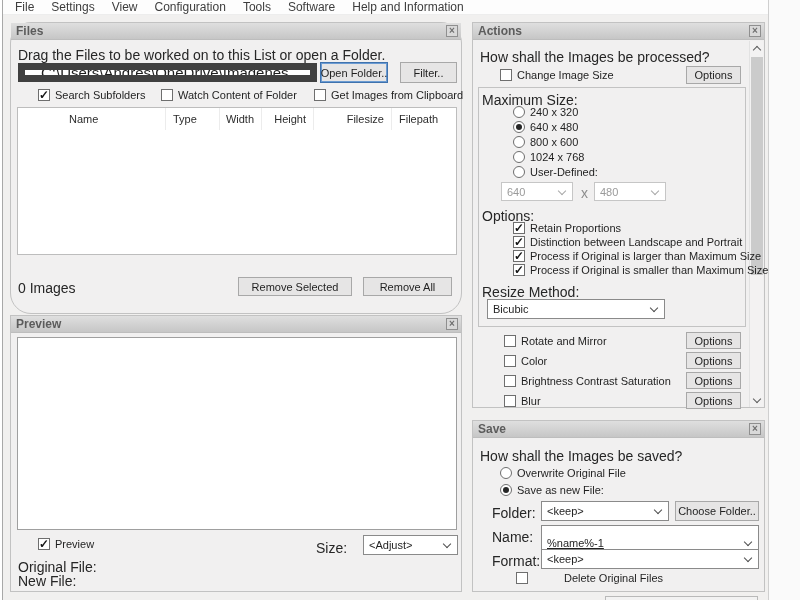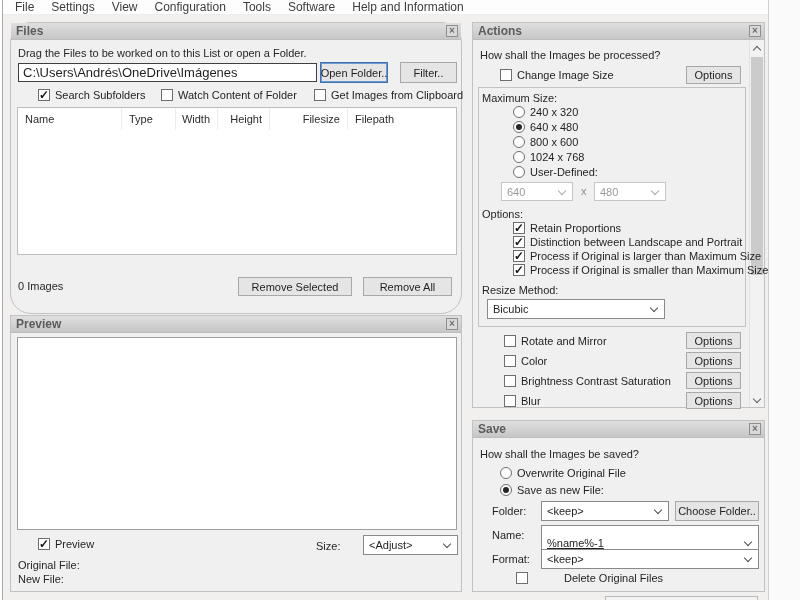--- a/index.html
+++ b/index.html
@@ -15,24 +15,24 @@
 
   
   .menubar { position:absolute; left:3px; top:0; width:765px; height:15px; background:#fdfdfd; border-bottom:1px solid #ededed; display:flex; align-items:center; padding-left:12px; gap:17px; }
   .menu-item { font-size:12px; color:#3d3d3d; white-space:nowrap; line-height:15px; cursor:default; }
 
   
   .panel { position:absolute; background:#f1f0f0; border:1px solid #c2c2c2; }
   .panel-title { height:17px; background:linear-gradient(#dfdfdf,#c6c6c6); display:flex; align-items:center; padding:0 5px; font-size:12px; font-weight:bold; color:#5c5c5c; position:relative; border-bottom:1px solid #bdbdbd; }
   .close-box { position:absolute; right:3px; top:2px; width:12px; height:12px; border:1px solid #8f8f8f; color:#6f6f6f; font-size:10px; line-height:9px; text-align:center; background:#d9d9d9; }
 
-  .txt { position:absolute; font-size:11px; color:#262626; white-space:nowrap; }
-
-  
-  .input { position:absolute; background:#fff; border:1px solid #404040; font-size:13px; padding:0 4px; display:flex; align-items:center; white-space:nowrap; overflow:hidden; }
+  .txt { position:absolute; font-size:14px; color:#262626; white-space:nowrap; }
+
+  
+  .input { position:absolute; background:#fff; border:7px solid #404040; font-size:15px; padding:0 16px; display:flex; align-items:center; white-space:nowrap; overflow:hidden; }
   .btn { position:absolute; background:#e6e5e5; border:1px solid #a8a8a8; font-size:11px; color:#1f1f1f; display:flex; align-items:center; justify-content:center; white-space:nowrap; cursor:default; }
   .btn.focused { border:1px solid #3f72ad; box-shadow: inset 0 0 0 1px #6b9bd2; }
   .combo { position:absolute; background:#fff; border:1px solid #8a8a8a; font-size:11px; padding:0 18px 0 5px; display:flex; align-items:center; white-space:nowrap; overflow:hidden; }
   .combo::after { content:""; position:absolute; right:7px; top:50%; margin-top:-4px; width:5px; height:5px; border-right:1px solid #4e4e4e; border-bottom:1px solid #4e4e4e; transform:rotate(45deg); }
   .combo.disabled { color:#9a9a9a; border-color:#c6c6c6; }
   .combo.disabled::after { border-color:#a8a8a8; }
 
   
   .cb, .radio { position:absolute; display:flex; align-items:center; gap:5px; font-size:11px; color:#1f1f1f; white-space:nowrap;padding-left:20px; }
   .cb .box { width:12px; height:12px; border:1px solid #6e6e6e; background:#fff; position:relative; flex:none; }
@@ -94,21 +94,21 @@
     <span class="box"></span>
     <span>Watch Content of Folder</span>
   </div>
   <div class="cb" style="left:283px; top:66px;">
     <span class="box"></span>
     <span>Get Images from Clipboard</span>
   </div>
 
   <div class="ftable" style="left:6px; top:84px; width:440px; height:148px;">
     <div class="thead">
-      <div class="th" style="width:104px;">Name</div>
+      <div class="th" style="width:104px;margin-left:44px;">Name</div>
       <div class="th" style="width:54px;">Type</div>
       <div class="th num" style="width:42px;">Width</div>
       <div class="th num" style="width:52px;">Height</div>
       <div class="th num" style="width:78px;">Filesize</div>
       <div class="th" style="flex:1; border-right:none;">Filepath</div>
     </div>
   </div>
 
   <div class="txt" style="left:7px; top:257px;">0 Images</div>
   <div class="btn" style="left:227px; top:254px; width:114px; height:19px;">Remove Selected</div>

